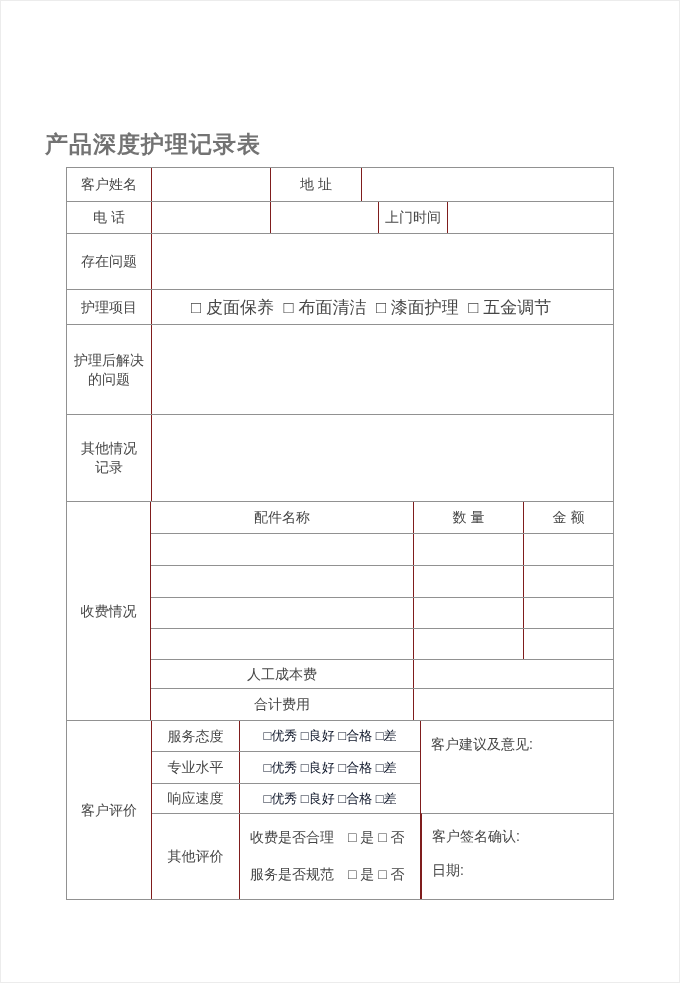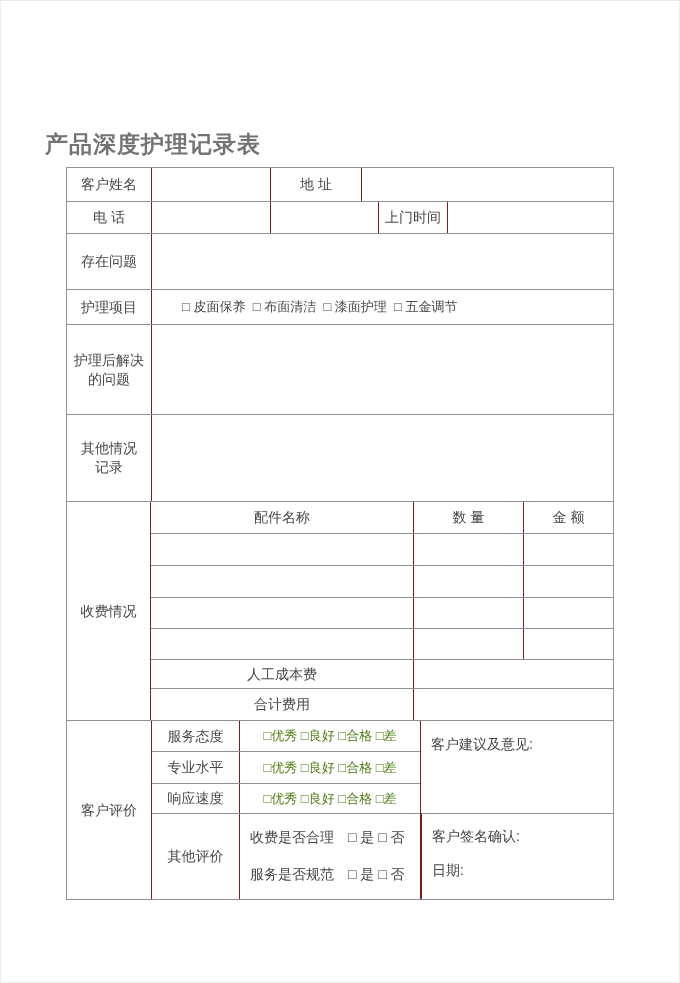--- a/index.html
+++ b/index.html
@@ -32,23 +32,23 @@
   
   .w84{width:84px} .w119{width:119px} .w91{width:91px} .w108{width:108px}
   .w69{width:69px} .w75{width:75px} .w262{width:262px} .w110{width:110px}
   .w90{width:90px} .w87{width:87px} .w181{width:181px} .grow{flex:1}
   
   .h33{height:33px} .h32{height:32px} .h56{height:56px} .h35{height:35px}
   .h90{height:90px} .h87{height:87px} .h219{height:219px} .h179{height:179px}
   .sh31{height:31px} .sh32{height:32px} .sh29{height:29px} .sh30{height:30px}
   .sh86{height:86px} .sh92{height:92px}
   .care-options {
-    justify-content:flex-start; padding-left:30px; font-size:13px; color:#474747;
+    justify-content:flex-start; padding-left:39px; font-size:17px; color:#474747;
   }
-  .opt { font-size:13px; color:#4d7c0f; }
+  .opt { font-size:13px; color:#0f172a; }
   .stack { flex-direction:column; align-items:stretch; justify-content:space-around; padding:6px 0; }
   .stack span { display:block; padding-left:10px; }
   .topleft {
     flex-direction:column; align-items:flex-start; justify-content:flex-start;
     padding:15px 10px 0 10px;
   }
   .sign { gap:16px; padding-top:13px; }
   .sign span { line-height:18px; }
 </style>
 </head>

